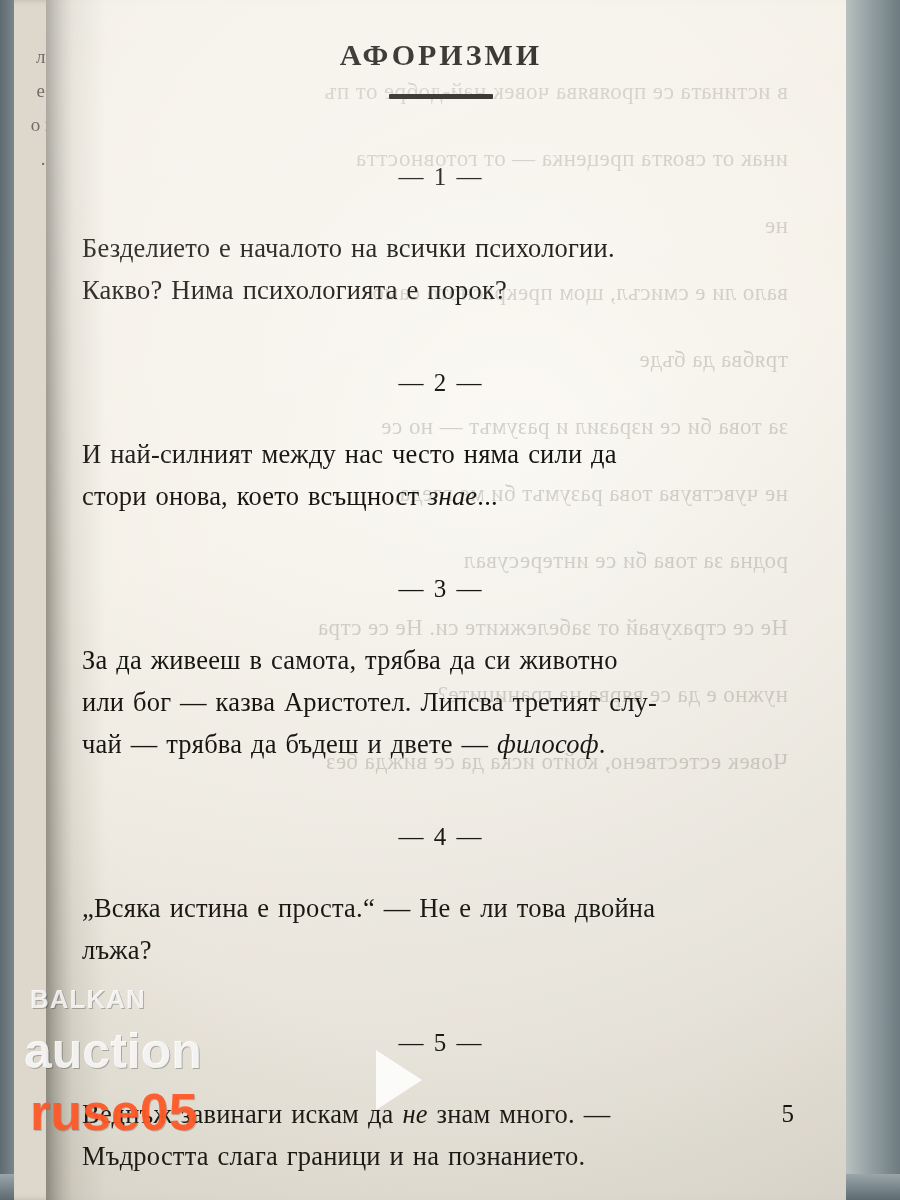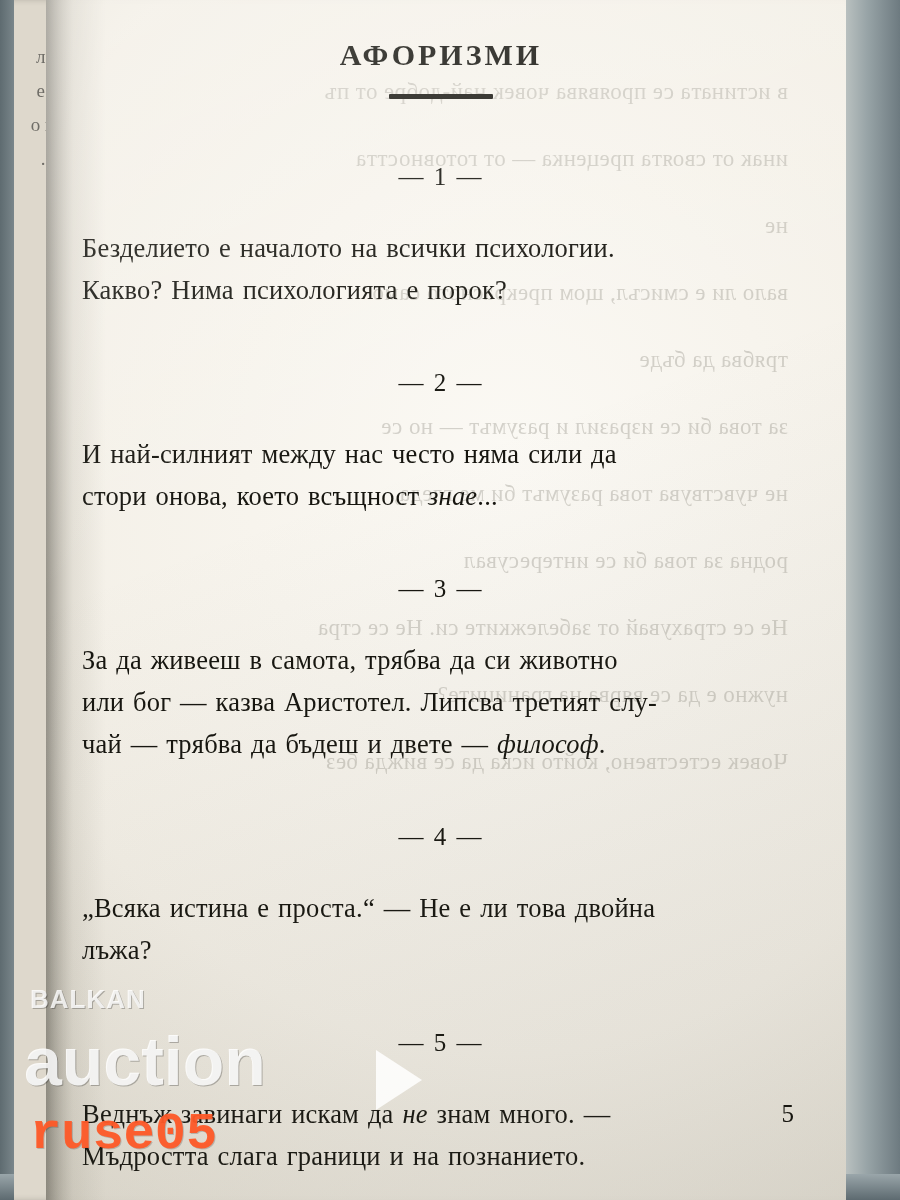--- a/index.html
+++ b/index.html
@@ -173,34 +173,34 @@
     font-size: 26px;
     font-weight: bold;
     letter-spacing: 1px;
     color: rgba(255,255,255,.82);
     text-shadow: 1px 1px 0 rgba(0,0,0,.25);
     font-family: "Liberation Sans", sans-serif;
   }
   .wm-line2 {
     position: absolute;
     left: 0px; top: 38px;
-    font-size: 68px;
+    font-size: 50px;
     font-weight: bold;
     color: rgba(255,255,255,.86);
     text-shadow: 1px 1px 0 rgba(0,0,0,.25);
     font-family: "Liberation Sans", sans-serif;
   }
   .wm-line3 {
     position: absolute;
-    left: 6px; top: 121px;
+    left: 6px; top: 98px;
     font-size: 52px;
     font-weight: bold;
     color: rgba(255,90,40,.95);
     text-shadow: 1px 1px 0 rgba(0,0,0,.18);
-    font-family: Liberation Mono, monospace;
+    font-family: Liberation Sans, sans-serif;
   }
   .wm-play {
     position: absolute;
     left: 352px; top: 66px;
     width: 0; height: 0;
     border-left: 46px solid rgba(255,255,255,.85);
     border-top: 30px solid transparent;
     border-bottom: 30px solid transparent;
   }
 </style>

